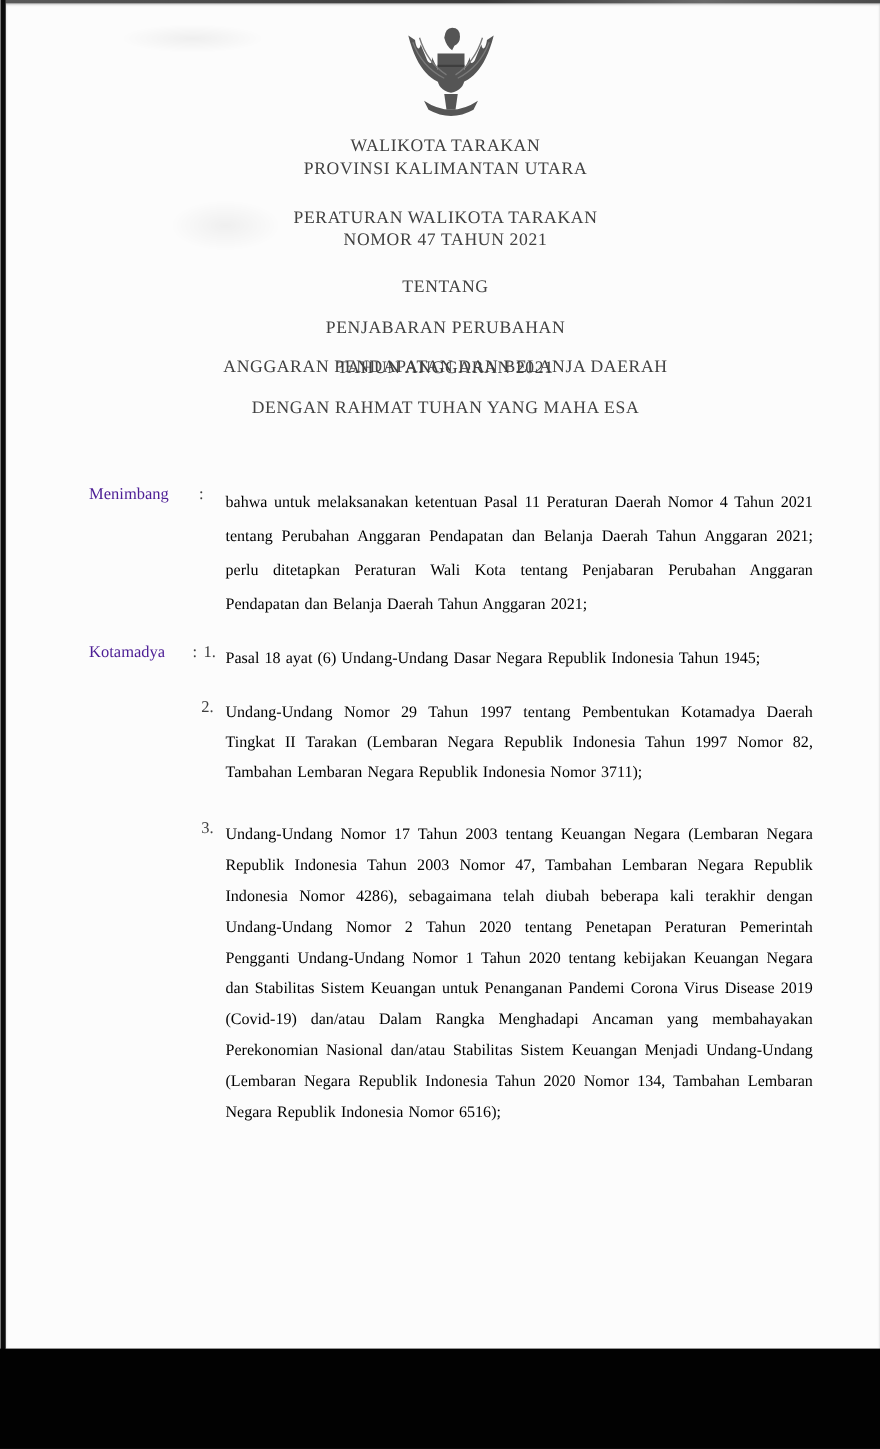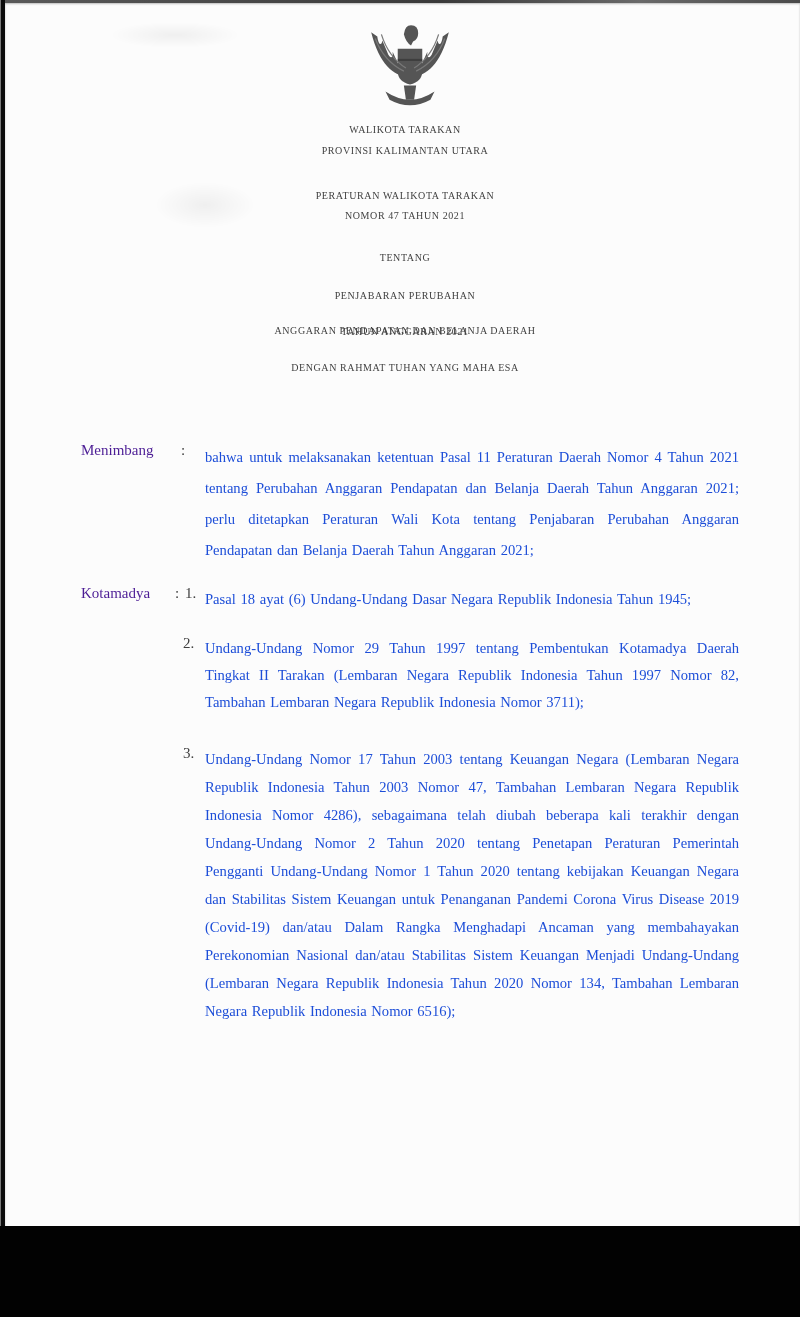--- a/index.html
+++ b/index.html
@@ -47,21 +47,21 @@
     position: absolute;
     left: 358px; top: 18px;
     width: 94px; height: 90px;
     filter: blur(0.6px);
     opacity: 0.92;
   }
   .hline {
     position: absolute;
     left: 28px; width: 744px;
     text-align: center;
-    font-size: 10px;
+    font-size: 16px;
     letter-spacing: 0.6px;
     color: #414141;
     white-space: pre;
   }
   .label {
     position: absolute;
     font-size: 15px;
     color: #4c1d95;
   }
   .colon {
@@ -73,21 +73,21 @@
     position: absolute;
     font-size: 15px;
     color: #3e3e3e;
   }
   .para {
     position: absolute;
     left: 200px; width: 534px;
     font-size: 14.6px;
     text-align: justify;
     text-align-last: left;
-    color: #1d4ed8;
+    color: #000000;
     word-spacing: 1px;
   }
 </style>
 </head>
 <body>
 
 <div class="backdrop">
   <div class="top-edge"></div>
   <div class="left-edge"></div>
 

